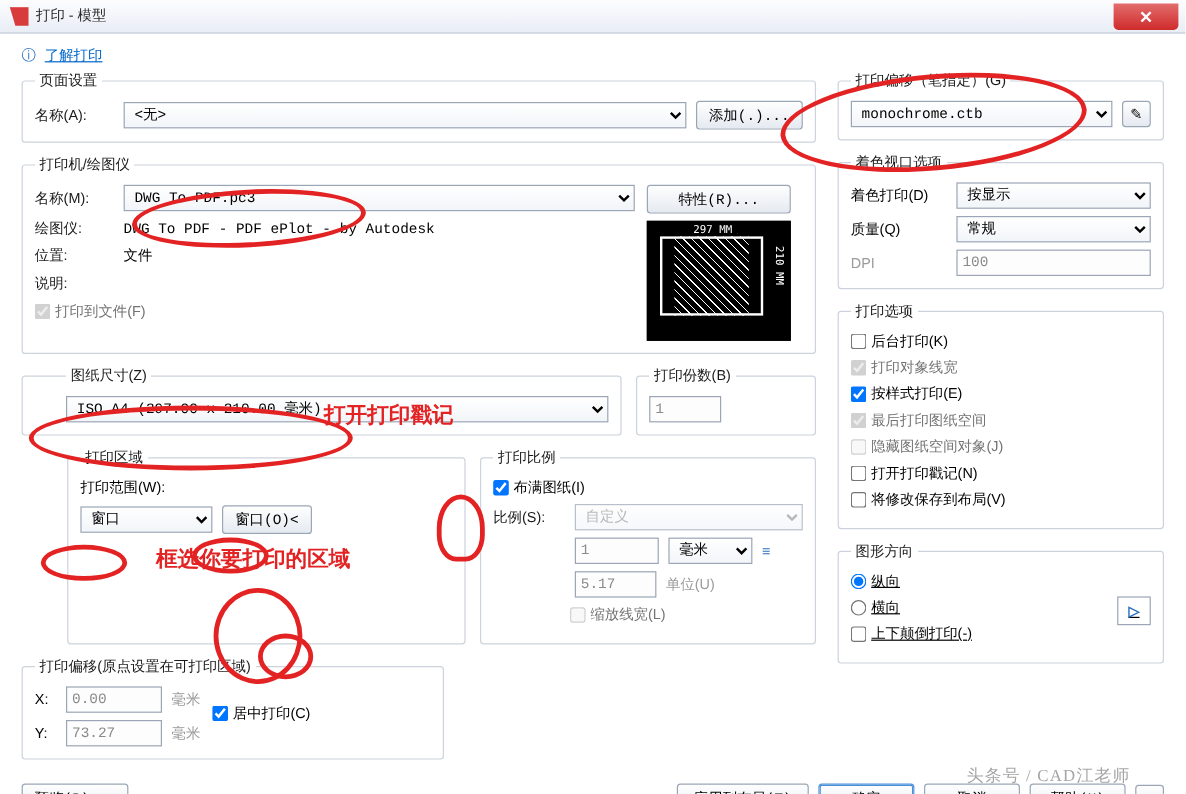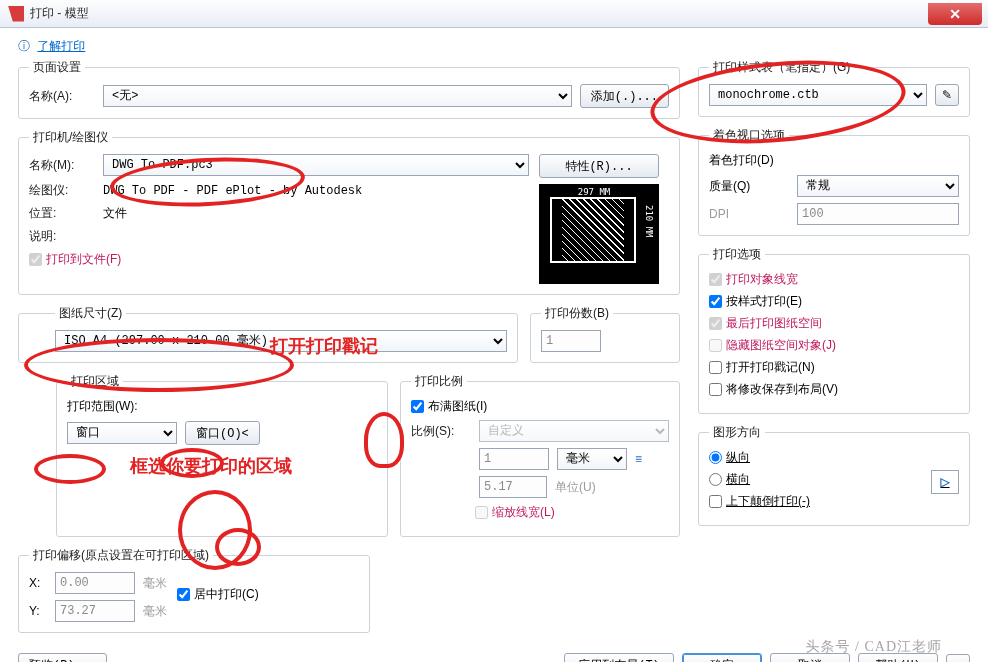--- a/index.html
+++ b/index.html
@@ -23,21 +23,21 @@
 .lbl-sm { width: 60px; color: #1a1a1a; }
 select.combo { height: 22px; border: 1px solid #9aa6b5; background: linear-gradient(#fff,#f2f5f9); font-family: "Consolas","Courier New",monospace; padding: 0 4px; }
 .btn { height: 24px; border: 1px solid #9aa6b5; background: linear-gradient(#fefefe,#e5eaf1); border-radius: 3px; padding: 0 10px; cursor: pointer; font-family: "Consolas","Courier New",monospace; }
 .icon-btn { width:24px; height:22px; border: 1px solid #9aa6b5; background: linear-gradient(#fefefe,#e5eaf1); border-radius: 3px; cursor: pointer; display:inline-flex; align-items:center; justify-content:center;}
 .mono { font-family: "Consolas","Courier New",monospace; }
 .disabled { color: #9b9b9b; }
 input[type=text].field { height: 22px; border: 1px solid #9aa6b5; padding: 0 4px; font-family: "Consolas","Courier New",monospace; }
 input[type=text].field[disabled] { background:#fdfdfd; color:#8a8a8a; }
 .checkbox-row { display:flex; align-items:center; gap:4px; margin-bottom:5px; }
 .checkbox-row input { margin:0; }
-.checkbox-row label.disabled { color:#be185d; }
+.checkbox-row label.disabled { color:#737373; }
 .preview-box { width: 120px; height: 100px; background:#000; border:1px solid #000; position:relative; }
 .preview-box .paper { position:absolute; left:10px; top:12px; width:86px; height:66px; border:2px solid #fff; }
 .preview-box .hatch { position:absolute; left:22px; top:12px; width:62px; height:66px; background: repeating-linear-gradient(45deg,#fff 0,#fff 1px,transparent 1px,transparent 5px); }
 .preview-box .dim-top { position:absolute; top:2px; left:18px; right:28px; text-align:center; color:#fff; font-size:9px; font-family:monospace; }
 .preview-box .dim-right { position:absolute; right:4px; top:20px; writing-mode:vertical-rl; color:#fff; font-size:9px; font-family:monospace; }
 .bottom-bar { display:flex; align-items:center; padding:4px 18px 10px 18px; gap:8px; }
 .bottom-bar .spacer { flex:1; }
 .expand-btn { width:24px; height:22px; border:1px solid #9aa6b5; background: linear-gradient(#fefefe,#e5eaf1); border-radius:3px; display:flex; align-items:center; justify-content:center; cursor:pointer; font-size:13px; color:#2a6fbf; }
 .watermark { position:absolute; right:46px; bottom:6px; font-size:14px; color:rgba(90,90,90,.55); letter-spacing:1px; font-family:"SimSun"; pointer-events:none;}
 
@@ -188,48 +188,53 @@
           <div class="checkbox-row">
             <input type="checkbox" checked="" style="">
             <label>居中打印(C)</label>
           </div>
         </div>
       </fieldset>
     </div>
 
     <div class="rightcol">
       <fieldset>
-        <legend>打印样式表（笔指定）(G)</legend>
+        <legend>打印偏移（笔指定）(G)</legend>
         <div class="row">
           <select class="combo" style="flex:1;">
             <option>monochrome.ctb</option>
           </select>
           <button class="icon-btn">
               <span>✎</span>
             </button>
         </div>
       </fieldset>
 
       <fieldset>
         <legend>着色视口选项</legend>
         <div class="row">
           <span style="width:80px;">着色打印(D)</span>
+          <select class="combo" style="flex:1;"><option>按显示</option></select>
         </div>
         <div class="row">
           <span style="width:80px;">质量(Q)</span>
           <select class="combo" style="flex:1;"><option>常规</option></select>
         </div>
         <div class="row">
           <span style="width:80px;" class="disabled">DPI</span>
           <input type="text" class="field" disabled="" style="flex: 1 1 0%;" value="100">
         </div>
       </fieldset>
 
       <fieldset>
         <legend>打印选项</legend>
+        <div class="checkbox-row">
+            <input type="checkbox" style="">
+            <label>后台打印(K)</label>
+          </div>
         <div class="checkbox-row">
             <input type="checkbox" checked="" disabled="" style="">
             <label class="disabled">打印对象线宽</label>
           </div>
         <div class="checkbox-row">
             <input type="checkbox" checked="" style="">
             <label>按样式打印(E)</label>
           </div>
         <div class="checkbox-row">
             <input type="checkbox" checked="" disabled="" style="">

